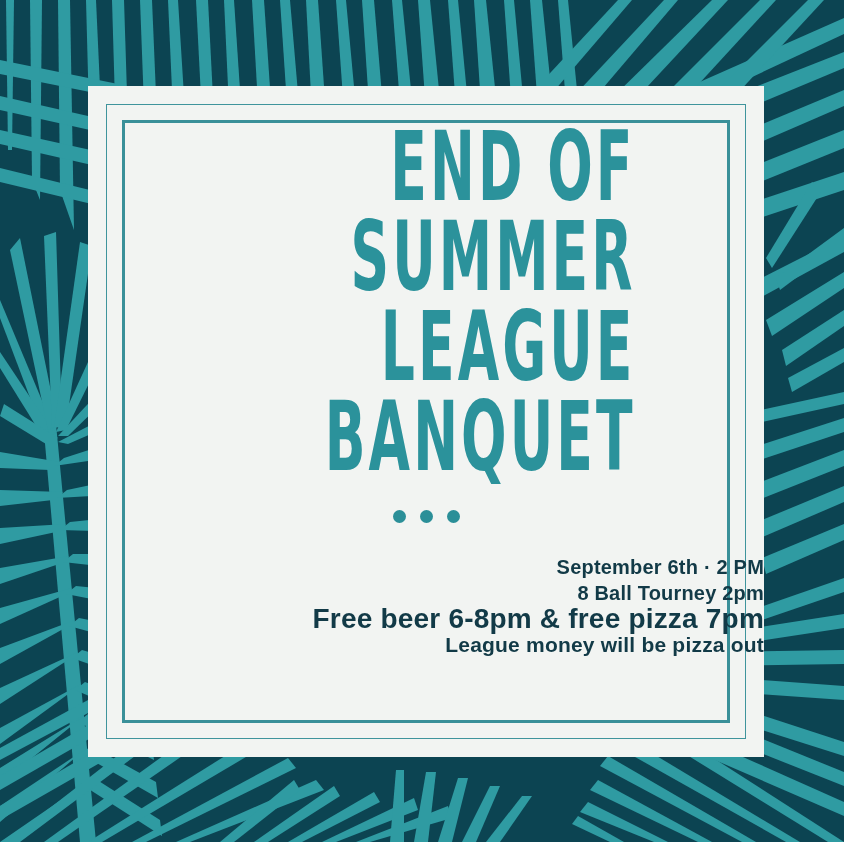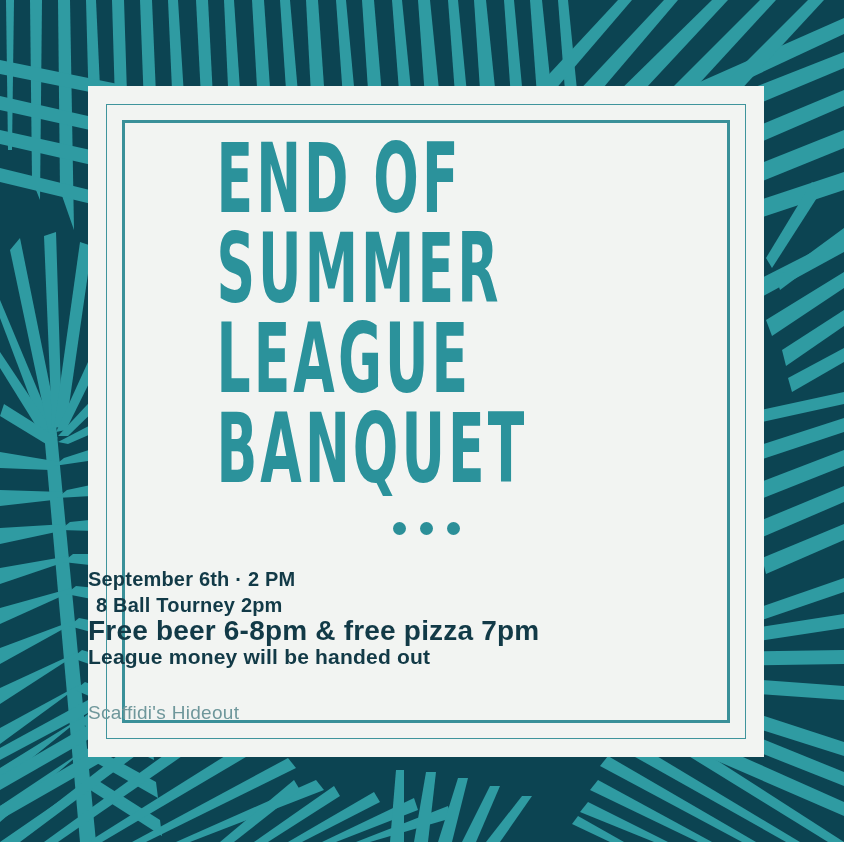--- a/index.html
+++ b/index.html
@@ -51,25 +51,25 @@
     left: 34px;
     top: 34px;
     right: 34px;
     bottom: 34px;
     border: 3px solid #3a9099;
     box-sizing: border-box;
   }
   #content {
     position: absolute;
     left: 0;
-    top: 12px;
+    top: 0;
     width: 100%;
     height: 100%;
     box-sizing: border-box;
-    text-align: left;
+    text-align: right;
   }
   
   #headline {
     position: absolute;
     left: 0;
     right: 0;
     top: 36px;
   }
   .headline-line {
     display: block;
@@ -297,20 +297,19 @@
       <div id="dots">
         <span class="dot"></span>
         <span class="dot"></span>
         <span class="dot"></span>
       </div>
 
       <div id="details">
         <span class="detail-line d0">September 6th · 2 PM</span>
         <span class="detail-line d1">8 Ball Tourney 2pm</span>
         <span class="detail-line d2">Free beer 6-8pm &amp; free pizza 7pm</span>
-        <span class="detail-line d3">League money will be handed out</span>
+        <span class="detail-line d3">League money will be pizza out</span>
       </div>
 
-      <div id="venue">Scaffidi's Hideout</div>
 
     </div>
   </div>
 </div>
 
 </body></html>

